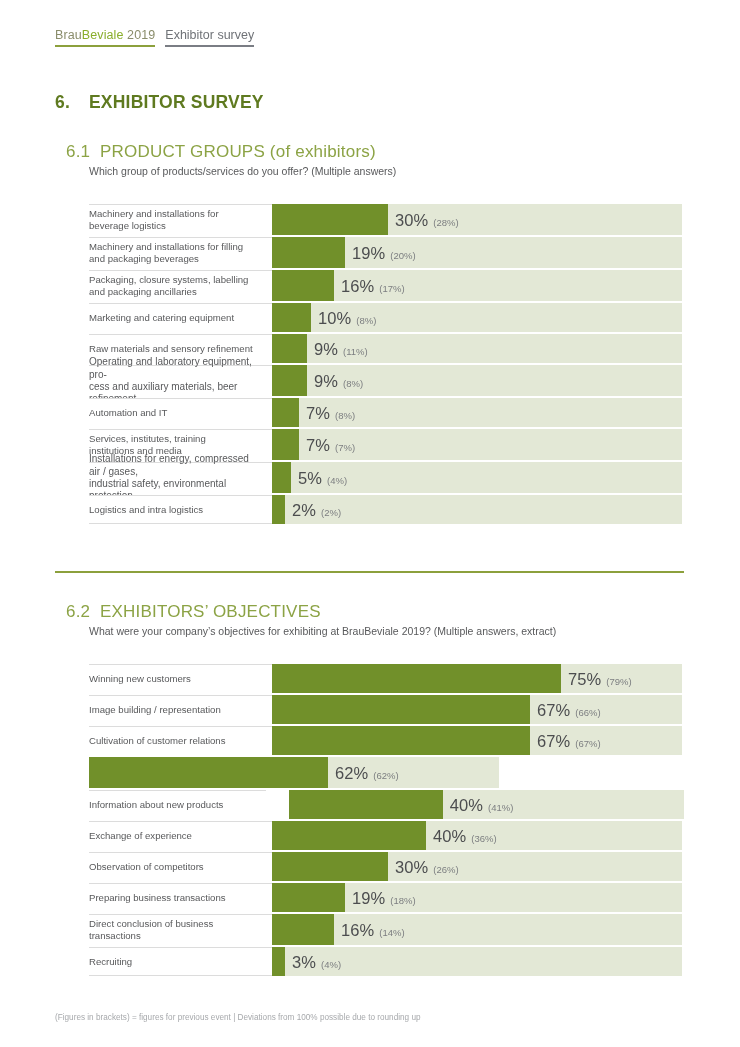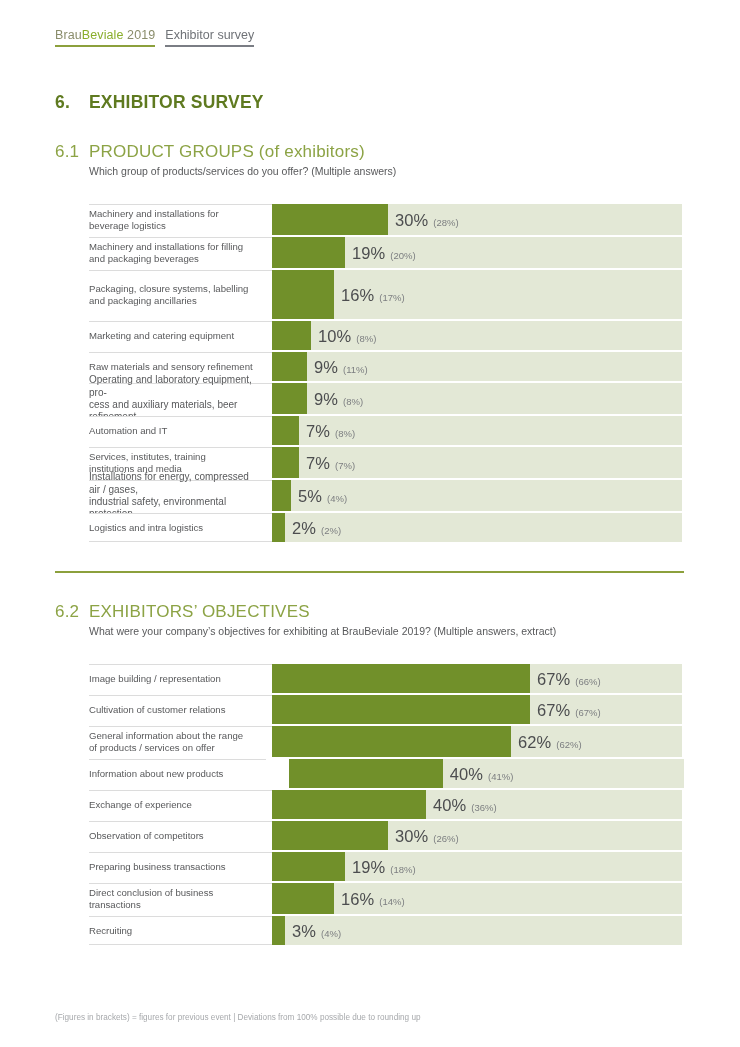--- a/index.html
+++ b/index.html
@@ -54,21 +54,21 @@
     top: 92px;
     font-size: 17.5px;
     font-weight: bold;
     color: #5f7a20;
     letter-spacing: .2px;
   }
   .h-chapter .num { display: inline-block; width: 34px; }
 
   .h-sub {
     position: absolute;
-    left: 55px;
+    left: 66px;
     font-size: 17px;
     color: #8ca345;
     letter-spacing: .2px;
     font-weight: normal;
   }
   .h-sub .num { display: inline-block; width: 34px; }
   .h-sub-1 { top: 142px; }
   .h-sub-2 { top: 602px; }
 
   .h-question {
@@ -200,21 +200,21 @@
           </div>
         </div>
         <div class="rtrack">
           <div class="rbar" style="width: 73px;"></div>
           <div class="rvals" style="left: 80px;">
             <span class="v-main">19%</span>
             <span class="v-prev">(20%)</span>
           </div>
         </div>
       </div>
-      <div class="row" style="height: 49px;">
+      <div class="row" style="height: 31px;">
         <div class="rlabel">
           <div>
             <div>Packaging, closure systems, labelling</div>
             <div>and packaging ancillaries</div>
           </div>
         </div>
         <div class="rtrack">
           <div class="rbar" style="width: 62px;"></div>
           <div class="rvals" style="left: 69px;">
             <span class="v-main">16%</span>
@@ -327,20 +327,34 @@
 
   <div class="divider"></div>
 
   <div class="h-sub h-sub-2"><span class="num">6.2</span><span>EXHIBITORS’ OBJECTIVES</span></div>
   <div class="h-question q-2">What were your company’s objectives for exhibiting at BrauBeviale 2019? (Multiple answers, extract)</div>
 
   <div class="chart chart-2">
       <div class="row" style="height: 29px;">
         <div class="rlabel">
           <div>
+            <div>Winning new customers</div>
+          </div>
+        </div>
+        <div class="rtrack">
+          <div class="rbar" style="width: 289px;"></div>
+          <div class="rvals" style="left: 296px;">
+            <span class="v-main">75%</span>
+            <span class="v-prev">(79%)</span>
+          </div>
+        </div>
+      </div>
+      <div class="row" style="height: 29px;">
+        <div class="rlabel">
+          <div>
             <div>Image building / representation</div>
           </div>
         </div>
         <div class="rtrack">
           <div class="rbar" style="width: 258px;"></div>
           <div class="rvals" style="left: 265px;">
             <span class="v-main">67%</span>
             <span class="v-prev">(66%)</span>
           </div>
         </div>
@@ -353,26 +367,20 @@
         </div>
         <div class="rtrack">
           <div class="rbar" style="width: 258px;"></div>
           <div class="rvals" style="left: 265px;">
             <span class="v-main">67%</span>
             <span class="v-prev">(67%)</span>
           </div>
         </div>
       </div>
       <div class="row" style="height: 31px;">
-        <div class="rlabel">
-          <div>
-            <div>General information about the range</div>
-            <div>of products / services on offer</div>
-          </div>
-        </div>
         <div class="rtrack">
           <div class="rbar" style="width: 239px;"></div>
           <div class="rvals" style="left: 246px;">
             <span class="v-main">62%</span>
             <span class="v-prev">(62%)</span>
           </div>
         </div>
       </div>
       <div class="row" style="height: 29px; gap: 23px;">
         <div class="rlabel">

